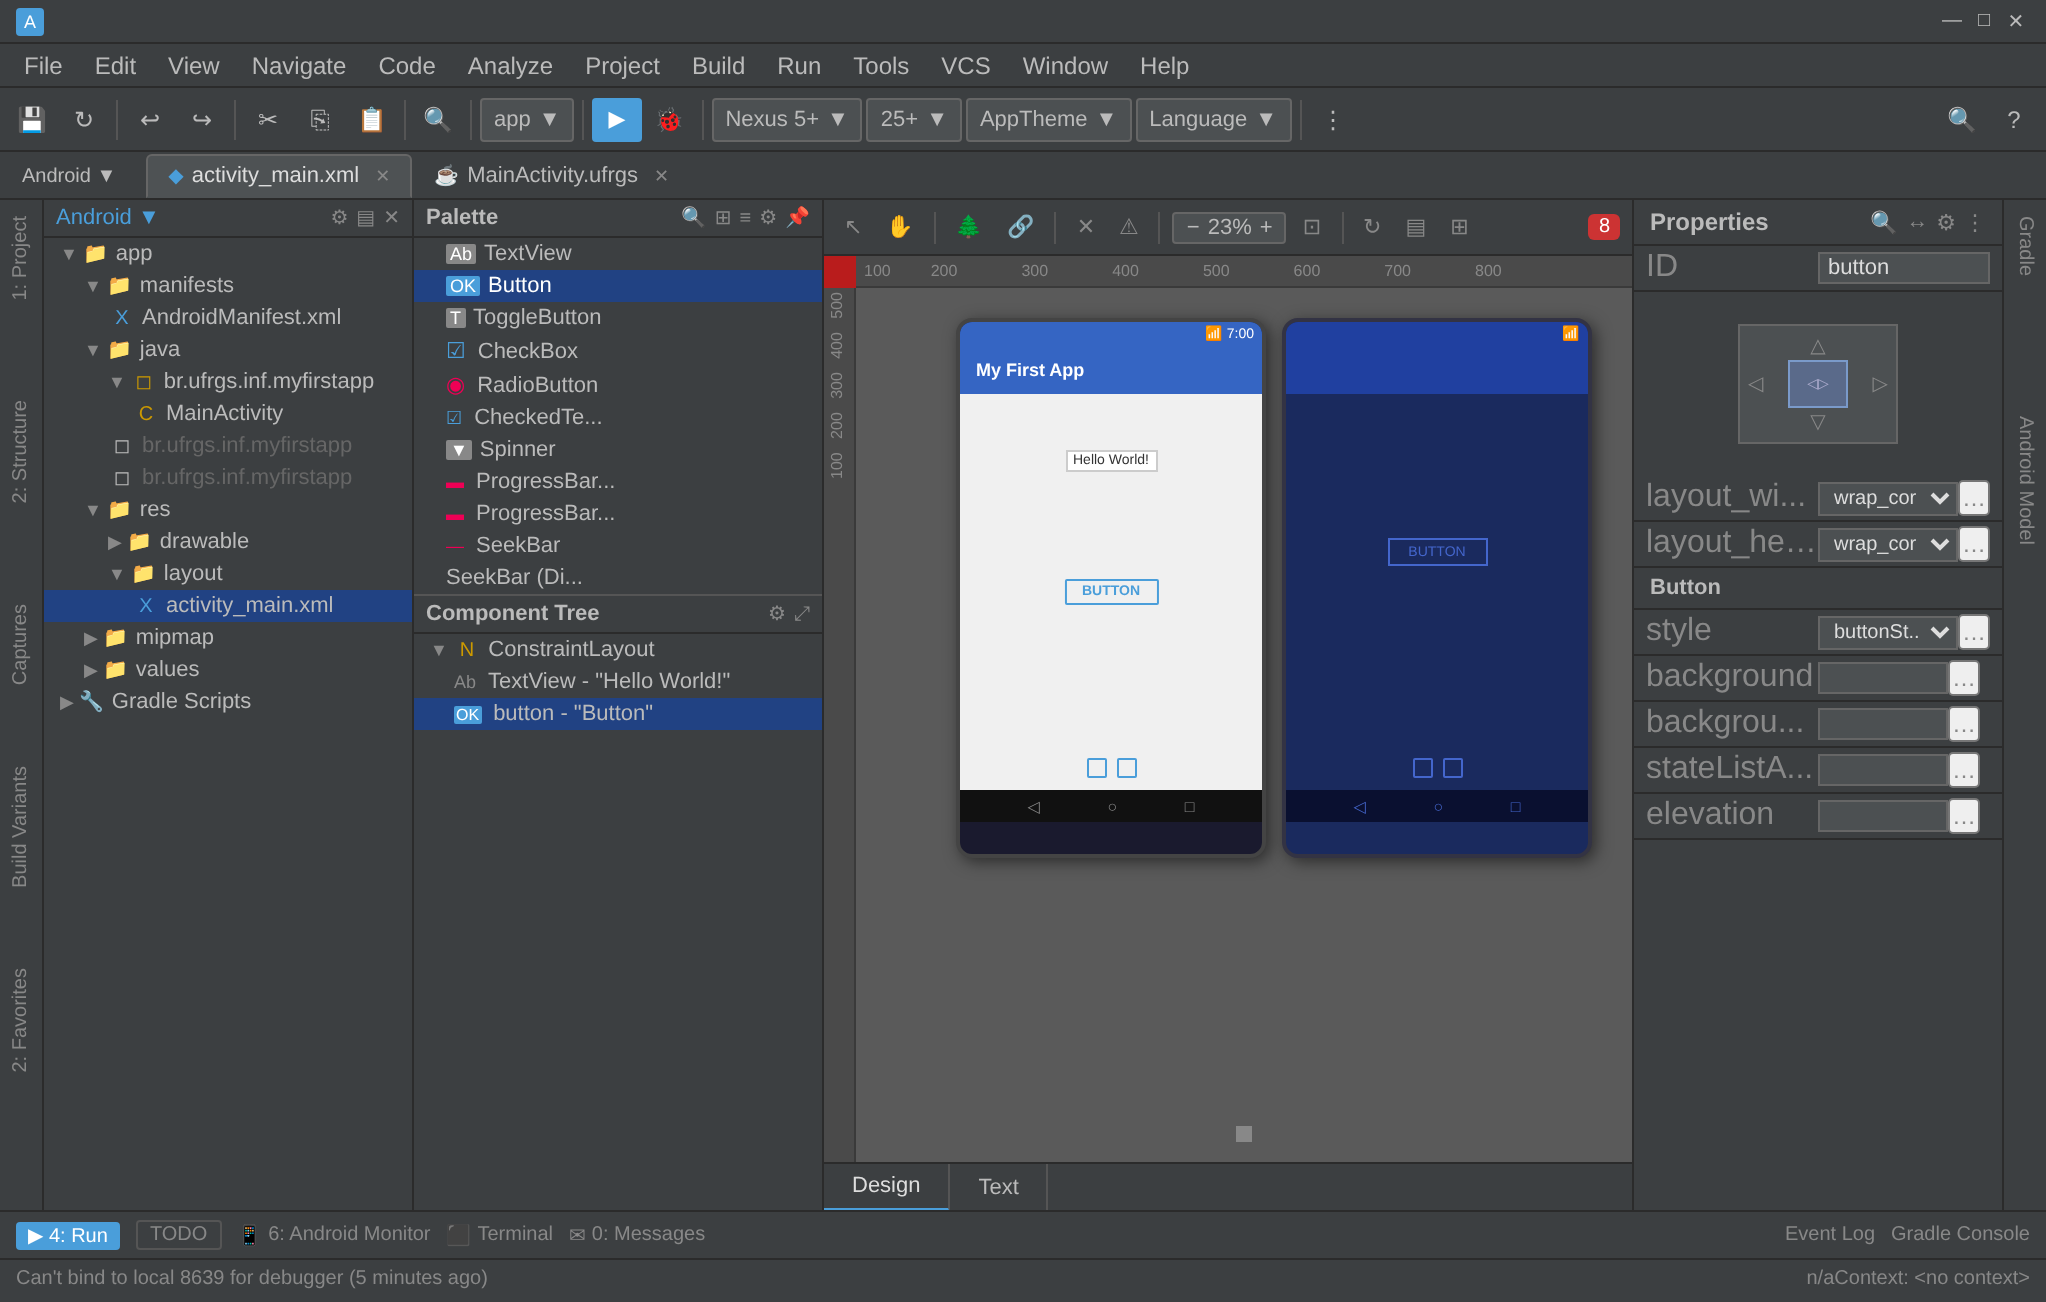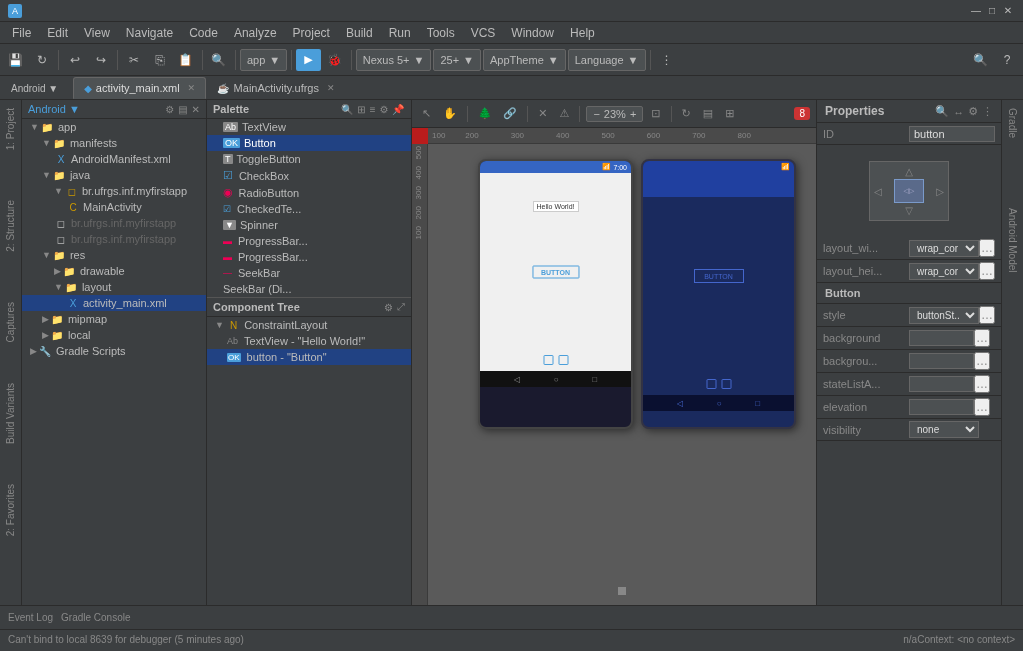--- a/index.html
+++ b/index.html
@@ -67,21 +67,21 @@
     .bottom-tab { padding: 0 14px; height: 24px; display: flex; align-items: center; font-size: 11px; color: #bbbbbb; cursor: pointer; border-right: 1px solid #555; }
     .bottom-tab.active { color: #dddddd; border-bottom: 2px solid #4a9eda; }
 
     
     .properties-panel { width: 185px; background: #3c3f41; border-left: 1px solid #2b2b2b; overflow-y: auto; display: flex; flex-direction: column; }
     .properties-header { padding: 4px 8px; display: flex; align-items: center; justify-content: space-between; border-bottom: 1px solid #2b2b2b; }
     .properties-title { font-size: 12px; color: #bbbbbb; font-weight: bold; }
     .properties-icons { display: flex; gap: 4px; }
     .properties-icon-btn { background: none; border: none; color: #888; cursor: pointer; font-size: 11px; }
     .prop-row { display: flex; align-items: center; padding: 2px 6px; border-bottom: 1px solid #2b2b2b; min-height: 22px; }
-    .prop-label { flex: 1; font-size: 11px; color: #888; overflow: hidden; text-overflow: ellipsis; white-space: nowrap; }
+    .prop-label { flex: 1; font-size: 16px; color: #888; overflow: hidden; text-overflow: ellipsis; white-space: nowrap; }
     .prop-value { flex: 1; }
     .prop-input { width: 100%; background: #4c5052; border: 1px solid #666; color: #dddddd; font-size: 11px; padding: 1px 4px; outline: none; }
     .prop-section { padding: 4px 8px; font-size: 11px; color: #bbbbbb; font-weight: bold; background: #3c3f41; border-bottom: 1px solid #2b2b2b; }
 
     
     .side-panel-right { width: 22px; background: #3c3f41; border-left: 1px solid #2b2b2b; display: flex; flex-direction: column; align-items: center; padding-top: 4px; gap: 2px; }
     .side-panel-right-label { writing-mode: vertical-rl; font-size: 10px; color: #888; cursor: pointer; padding: 4px 2px; }
 
     
     .status-bar { height: 24px; background: #3c3f41; border-top: 1px solid #2b2b2b; display: flex; align-items: center; justify-content: space-between; padding: 0 8px; }
@@ -289,21 +289,21 @@
       <span class="tree-item-label">activity_main.xml</span>
     </div>
     <div class="tree-item tree-indent-2">
       <span class="tree-arrow">▶</span>
       <span class="tree-icon">📁</span>
       <span class="tree-item-label">mipmap</span>
     </div>
     <div class="tree-item tree-indent-2">
       <span class="tree-arrow">▶</span>
       <span class="tree-icon">📁</span>
-      <span class="tree-item-label">local</span>
+      <span class="tree-item-label">values</span>
     </div>
     <div class="tree-item tree-indent-1">
       <span class="tree-arrow">▶</span>
       <span class="tree-icon">🔧</span>
       <span class="tree-item-label">Gradle Scripts</span>
     </div>
   </div>
 
   <div class="palette-component">
     <div class="palette-section">
@@ -439,20 +439,23 @@
           <span>500</span>
         </div>
       </div>
 
       <div style="position:absolute; left:16px; top:16px; right:0; bottom:0; background:#5a5a5a; overflow:hidden;">
 
         <div style="position:absolute; left:50px; top:15px; width:155px; height:270px; background:#1a1a2e; border-radius:8px; border:2px solid #444; overflow:hidden; box-shadow: 2px 2px 8px rgba(0,0,0,0.5);">
           <div style="height:12px; background:#3565c3; display:flex; align-items:center; justify-content:flex-end; padding:0 4px; gap:2px;">
             <span style="font-size:7px; color:white;">📶</span>
             <span style="font-size:7px; color:white;">7:00</span>
+          </div>
+          <div style="height:24px; background:#3565c3; display:flex; align-items:center; padding:0 8px;">
+            <span style="font-size:9px; color:white; font-weight:bold;">My First App</span>
           </div>
           <div style="flex:1; background:#f0f0f0; height:198px; position:relative;">
             <div style="position:absolute; top:28px; left:50%; transform:translateX(-50%); background:#fff; border:1px solid #ccc; font-size:7px; color:#333; padding:1px 3px; white-space:nowrap;">Hello World!</div>
             <div style="position:absolute; top:50%; left:50%; transform:translate(-50%, -50%); background:transparent; border:1px solid #4a9eda; color:#4a9eda; font-size:7px; padding:2px 8px; border-radius:1px; font-weight:bold;">BUTTON</div>
             <div style="position:absolute; bottom:6px; left:50%; transform:translateX(-50%); display:flex; gap:5px;">
               <div style="width:10px; height:10px; border:1px solid #4a9eda; border-radius:1px;"></div>
               <div style="width:10px; height:10px; border:1px solid #4a9eda; border-radius:1px;"></div>
             </div>
           </div>
           <div style="height:16px; background:#111; display:flex; align-items:center; justify-content:space-evenly;">
@@ -480,20 +483,24 @@
             <span style="font-size:8px; color:#4466cc;">◁</span>
             <span style="font-size:8px; color:#4466cc;">○</span>
             <span style="font-size:8px; color:#4466cc;">□</span>
           </div>
         </div>
 
         <div style="position:absolute; bottom:10px; right:190px; width:8px; height:8px; background:#888; cursor:se-resize;"></div>
       </div>
     </div>
 
+    <div class="editor-bottom-tabs">
+      <div class="bottom-tab active">Design</div>
+      <div class="bottom-tab">Text</div>
+    </div>
   </div>
 
   <div class="properties-panel">
     <div class="properties-header">
       <span class="properties-title">Properties</span>
       <div class="properties-icons">
         <button class="properties-icon-btn">🔍</button>
         <button class="properties-icon-btn">↔</button>
         <button class="properties-icon-btn">⚙</button>
         <button class="properties-icon-btn">⋮</button>
@@ -582,40 +589,49 @@
     </div>
 
     <div class="prop-row">
       <span class="prop-label">elevation</span>
       <div class="prop-value" style="display:flex; align-items:center;">
         <input class="prop-input" value="" style="width: 65px;">
         <button class="three-dots">…</button>
       </div>
     </div>
 
-    <div class="prop-row">
-      <span class="prop-label">visibility</span>
-      <div class="prop-value" style="display:flex; align-items:center;">
-        <select class="wrap-select">
-          <option>none</option>
-          <option>visible</option>
-          <option>invisible</option>
-          <option>gone</option>
-        </select>
-      </div>
-    </div>
   </div>
 
   <div class="side-panel-right">
     <div class="side-panel-right-label">Gradle</div>
     <div class="side-panel-right-label" style="margin-top:60px;">Android Model</div>
   </div>
 </div>
 
 <div class="status-bar">
+  <div class="status-left">
+    <button class="status-run-btn">
+      <span>▶ 4: Run</span>
+    </button>
+    <button class="status-todo-btn">
+      <span>TODO</span>
+    </button>
+    <div class="status-item">
+      <span>📱</span>
+      <span>6: Android Monitor</span>
+    </div>
+    <div class="status-item">
+      <span>⬛</span>
+      <span>Terminal</span>
+    </div>
+    <div class="status-item">
+      <span>✉</span>
+      <span>0: Messages</span>
+    </div>
+  </div>
   <div class="status-right">
     <div class="status-item">
       <span>Event Log</span>
     </div>
     <div class="status-item">
       <span>Gradle Console</span>
     </div>
   </div>
 </div>
 

